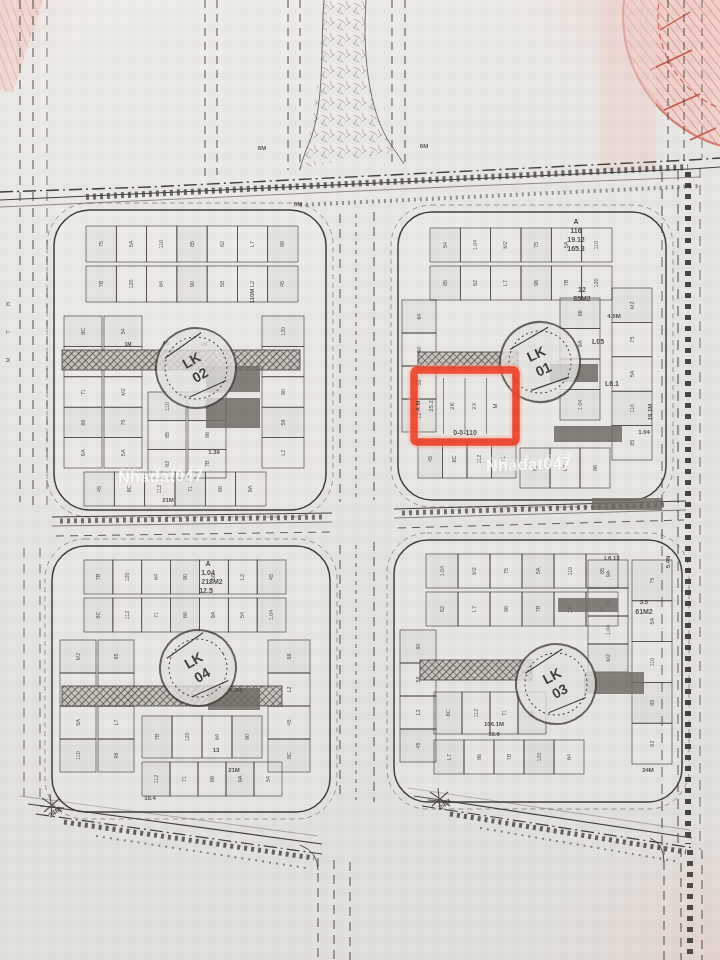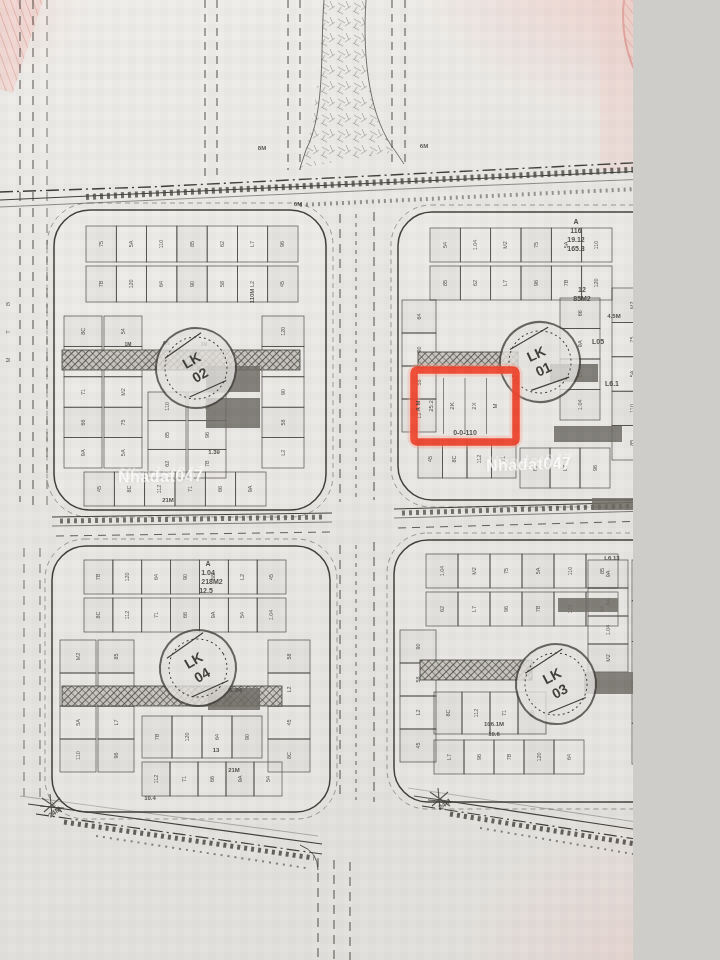--- a/index.html
+++ b/index.html
@@ -1,17 +1,17 @@
 <!DOCTYPE html>
 <html><head>
 <meta charset="utf-8">
 <style>
   html,body{margin:0;padding:0;background:#cfcdca;}
   .paper{
-    position:relative;width:633px;height:960px;overflow:hidden;
+    position:relative;width:720px;height:960px;overflow:hidden;
     font-family:"Liberation Sans",sans-serif;
     background:
       radial-gradient(420px 280px at 106% -5%, rgba(240,168,158,.50), rgba(240,168,158,0) 62%),
       radial-gradient(300px 220px at 104% 100%, rgba(238,178,168,.28), rgba(238,178,168,0) 65%),
       radial-gradient(180px 140px at -3% 0%, rgba(236,170,160,.22), rgba(236,170,160,0) 60%),
       linear-gradient(160deg,#f0eeeb 0%,#e9e7e3 38%,#e2e0dc 100%);
   }
   .paper::after{
     content:"";position:absolute;inset:0;pointer-events:none;
     background:

